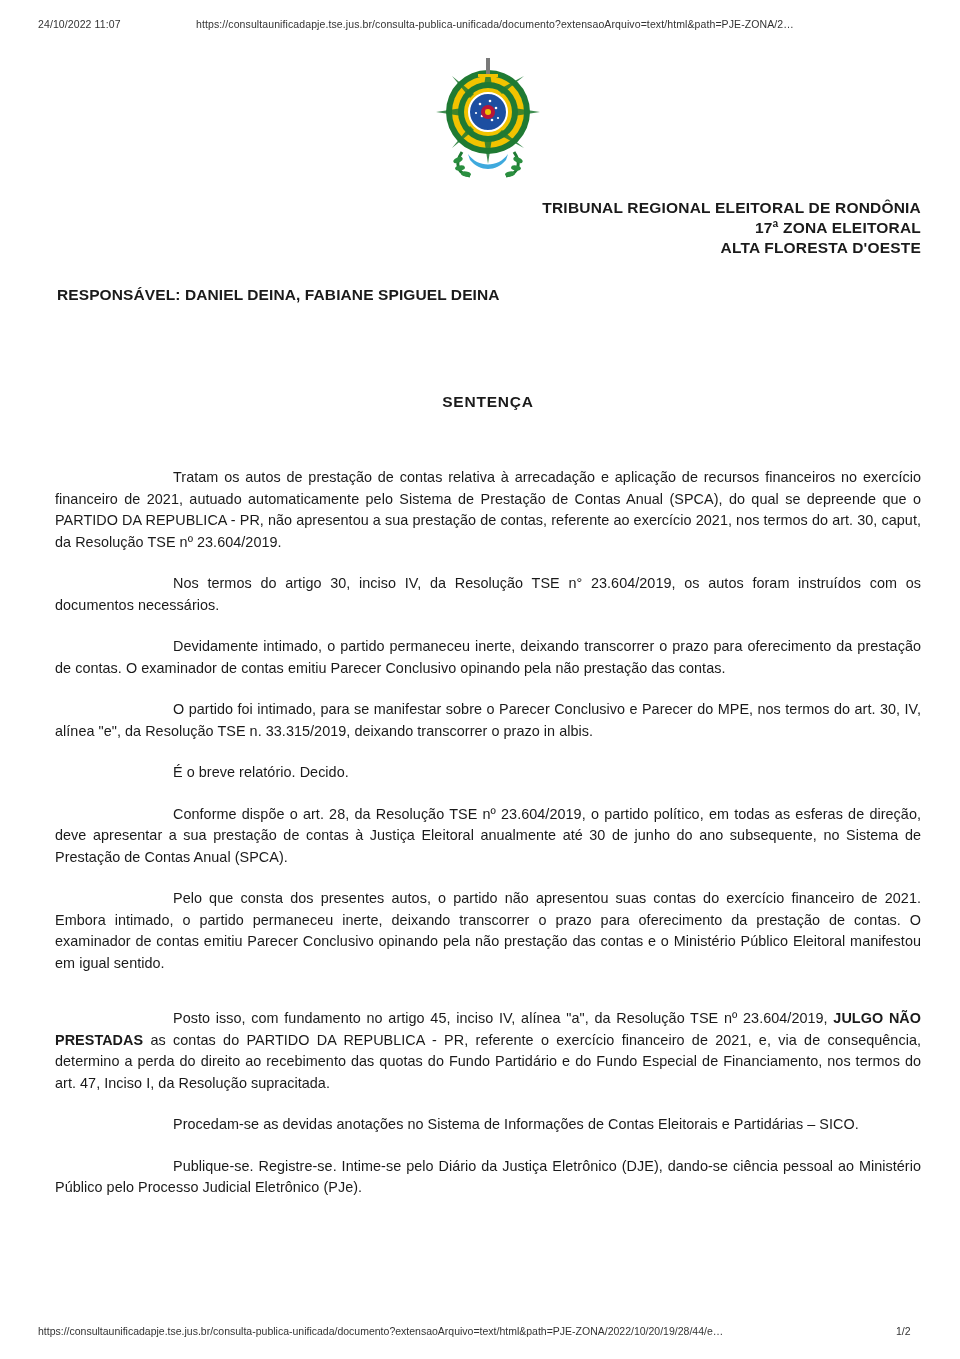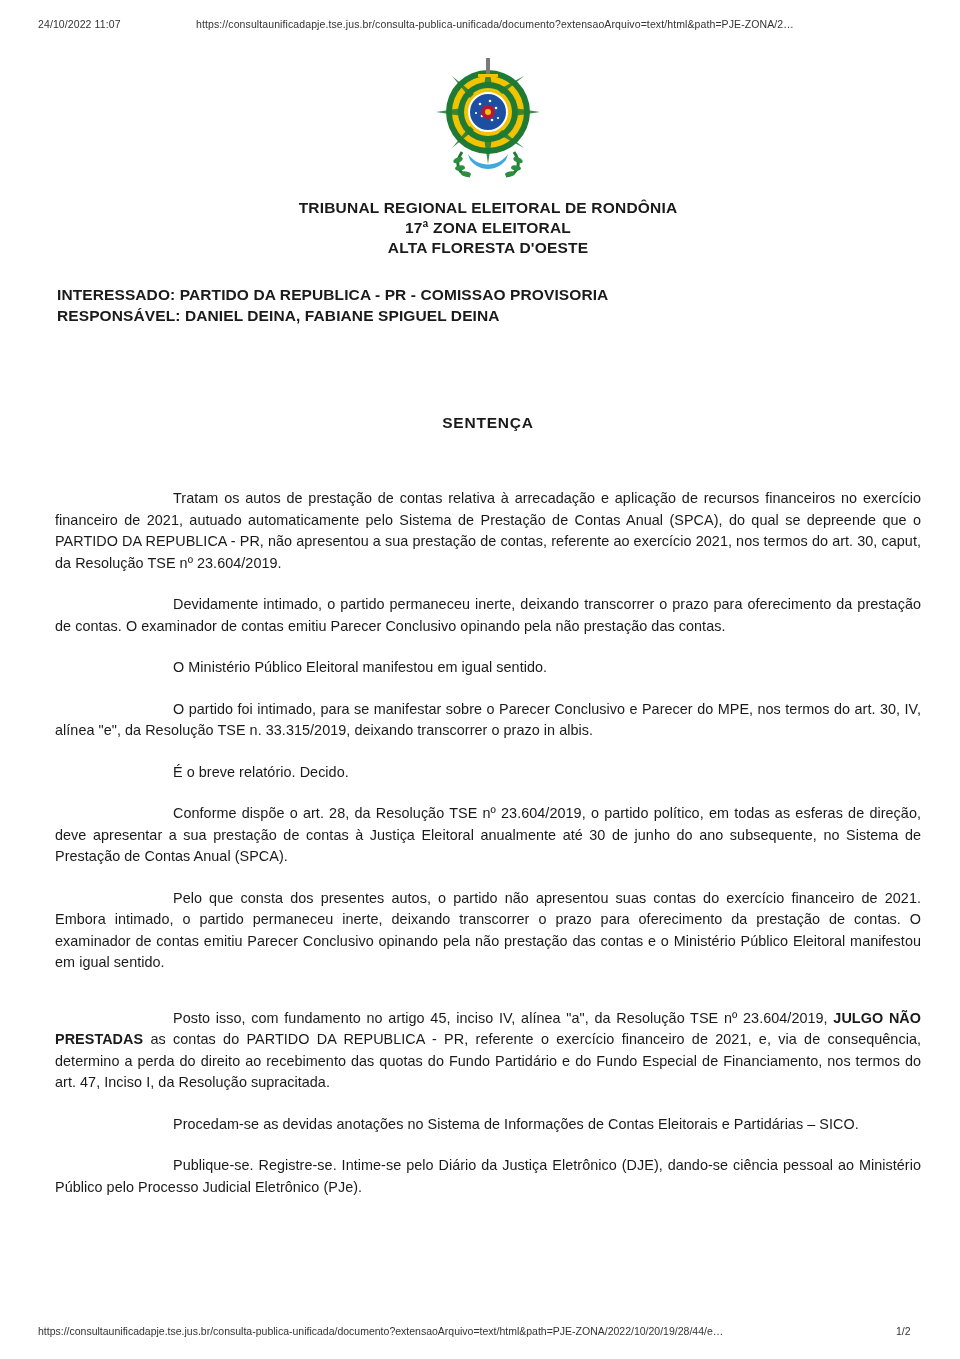--- a/index.html
+++ b/index.html
@@ -93,21 +93,21 @@
   }
 
   .court-heading {
     text-align: center;
     font-weight: bold;
     font-size: 15.5px;
     line-height: 20px;
     letter-spacing: 0.2px;
     margin-bottom: 26px;
   }
-  .court-heading div { white-space: nowrap; }
+  .court-heading div { white-space: nowrap; text-align: right; }
 
   .case-block {
     font-weight: bold;
     font-size: 15.5px;
     line-height: 21px;
     letter-spacing: 0.1px;
     margin-left: 2px;
     margin-bottom: 0;
   }
   .case-block div { white-space: nowrap; }
@@ -214,29 +214,28 @@
       </span>
     </div>
 
     <div class="court-heading">
       <div>TRIBUNAL REGIONAL ELEITORAL DE RONDÔNIA</div>
       <div>17ª ZONA ELEITORAL</div>
       <div>ALTA FLORESTA D'OESTE</div>
     </div>
 
     <div class="case-block">
-      <div>INTERESSADO: PARTIDO DA REPUBLICA - PR - COMISSAO PROVISORIA</div>
       <div>RESPONSÁVEL: DANIEL DEINA, FABIANE SPIGUEL DEINA</div>
     </div>
 
     <div class="sentenca-title">SENTENÇA</div>
 
     <p class="body-par">Tratam os autos de prestação de contas relativa à arrecadação e aplicação de recursos financeiros no exercício financeiro de 2021, autuado automaticamente pelo Sistema de Prestação de Contas Anual (SPCA), do qual se depreende que o PARTIDO DA REPUBLICA - PR, não apresentou a sua prestação de contas, referente ao exercício 2021, nos termos do art. 30, caput, da Resolução TSE nº 23.604/2019.</p>
+    <p class="body-par">Nos termos do artigo 30, inciso IV, da Resolução TSE n° 23.604/2019, os autos foram instruídos com os documentos necessários.</p>
     <p class="body-par">Devidamente intimado, o partido permaneceu inerte, deixando transcorrer o prazo para oferecimento da prestação de contas. O examinador de contas emitiu Parecer Conclusivo opinando pela não prestação das contas.</p>
-    <p class="body-par">O Ministério Público Eleitoral manifestou em igual sentido.</p>
     <p class="body-par">O partido foi intimado, para se manifestar sobre o Parecer Conclusivo e Parecer do MPE, nos termos do art. 30, IV, alínea "e", da Resolução TSE n. 33.315/2019, deixando transcorrer o prazo in albis.</p>
     <p class="body-par">É o breve relatório. Decido.</p>
     <p class="body-par">Conforme dispõe o art. 28, da Resolução TSE nº 23.604/2019, o partido político, em todas as esferas de direção, deve apresentar a sua prestação de contas à Justiça Eleitoral anualmente até 30 de junho do ano subsequente, no Sistema de Prestação de Contas Anual (SPCA).</p>
     <p class="body-par gap-big">Pelo que consta dos presentes autos, o partido não apresentou suas contas do exercício financeiro de 2021. Embora intimado, o partido permaneceu inerte, deixando  transcorrer o prazo para oferecimento da prestação de contas. O examinador de contas emitiu Parecer Conclusivo opinando pela não prestação das contas e o Ministério Público Eleitoral manifestou em igual sentido.</p>
 
     <p class="body-par"><span>Posto isso, com fundamento no artigo 45, inciso IV, alínea "a", da Resolução TSE nº 23.604/2019, </span><b>JULGO NÃO PRESTADAS</b><span> as contas do PARTIDO DA REPUBLICA - PR, referente o exercício financeiro de 2021, e, via de consequência, determino a perda do direito ao recebimento das quotas do Fundo Partidário e do Fundo Especial de Financiamento, nos termos do art. 47, Inciso I, da Resolução supracitada.</span></p>
 
     <p class="body-par">Procedam-se as devidas anotações no Sistema de Informações de Contas Eleitorais e Partidárias – SICO.</p>
     <p class="body-par">Publique-se. Registre-se. Intime-se pelo Diário da Justiça Eletrônico (DJE), dando-se ciência pessoal ao Ministério Público pelo Processo Judicial Eletrônico (PJe).</p>
 

